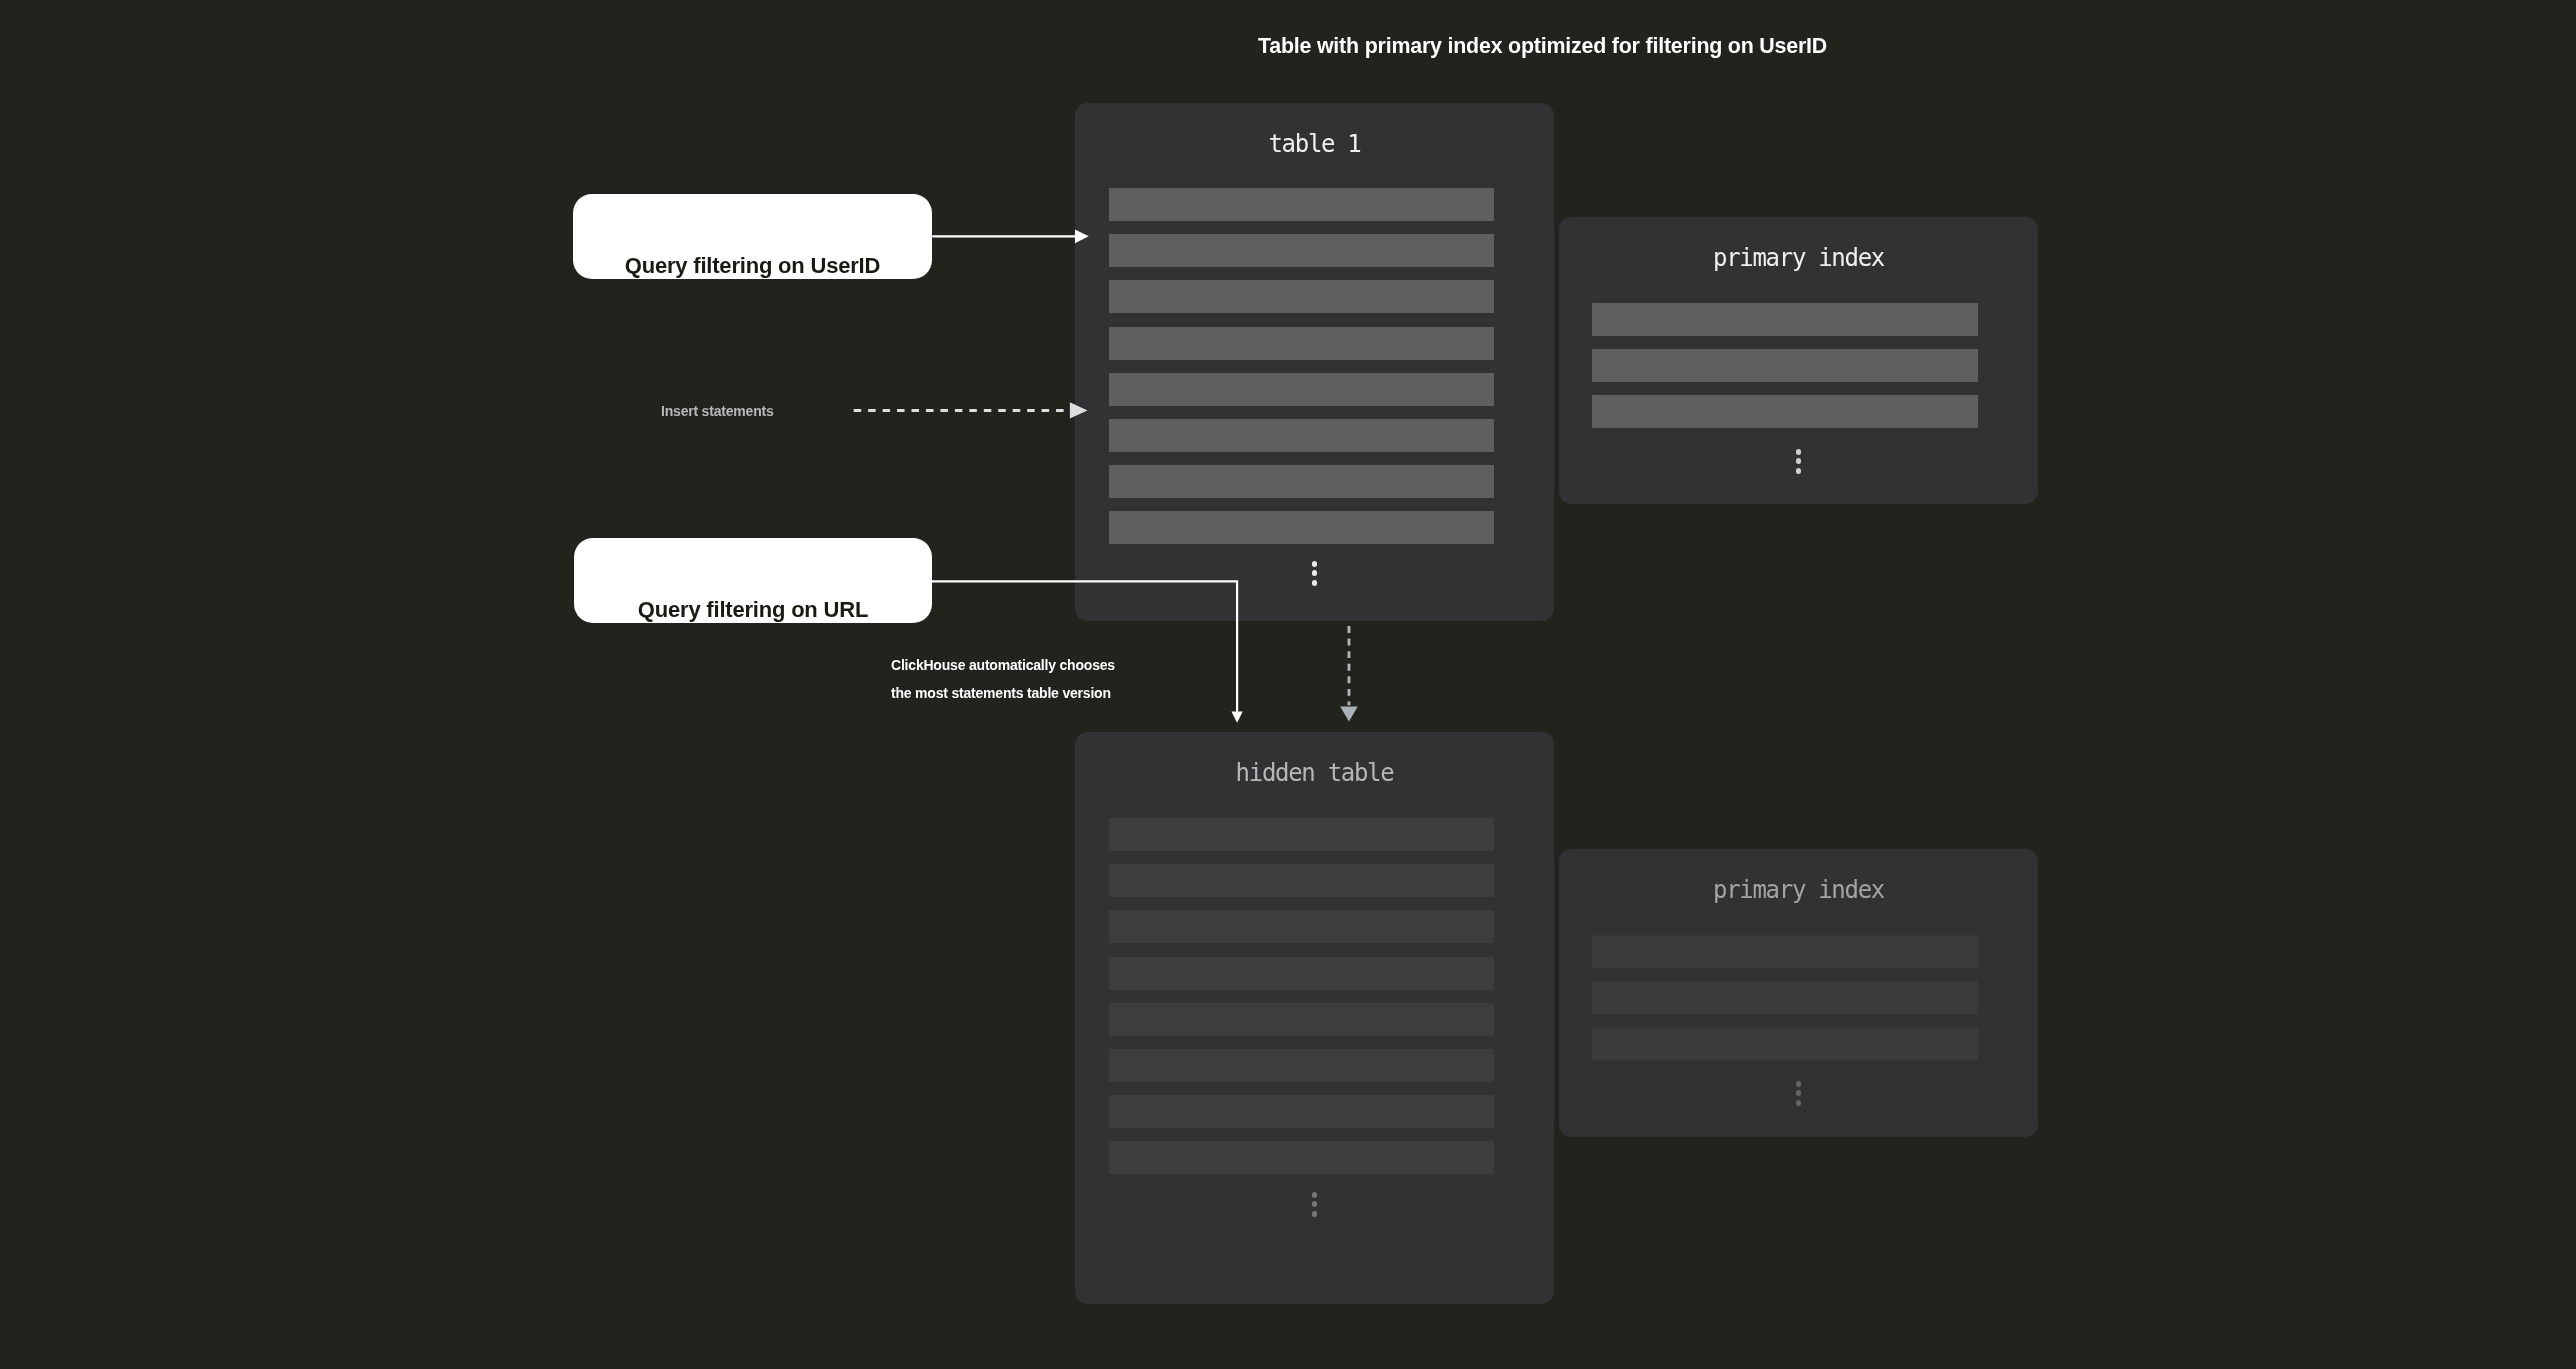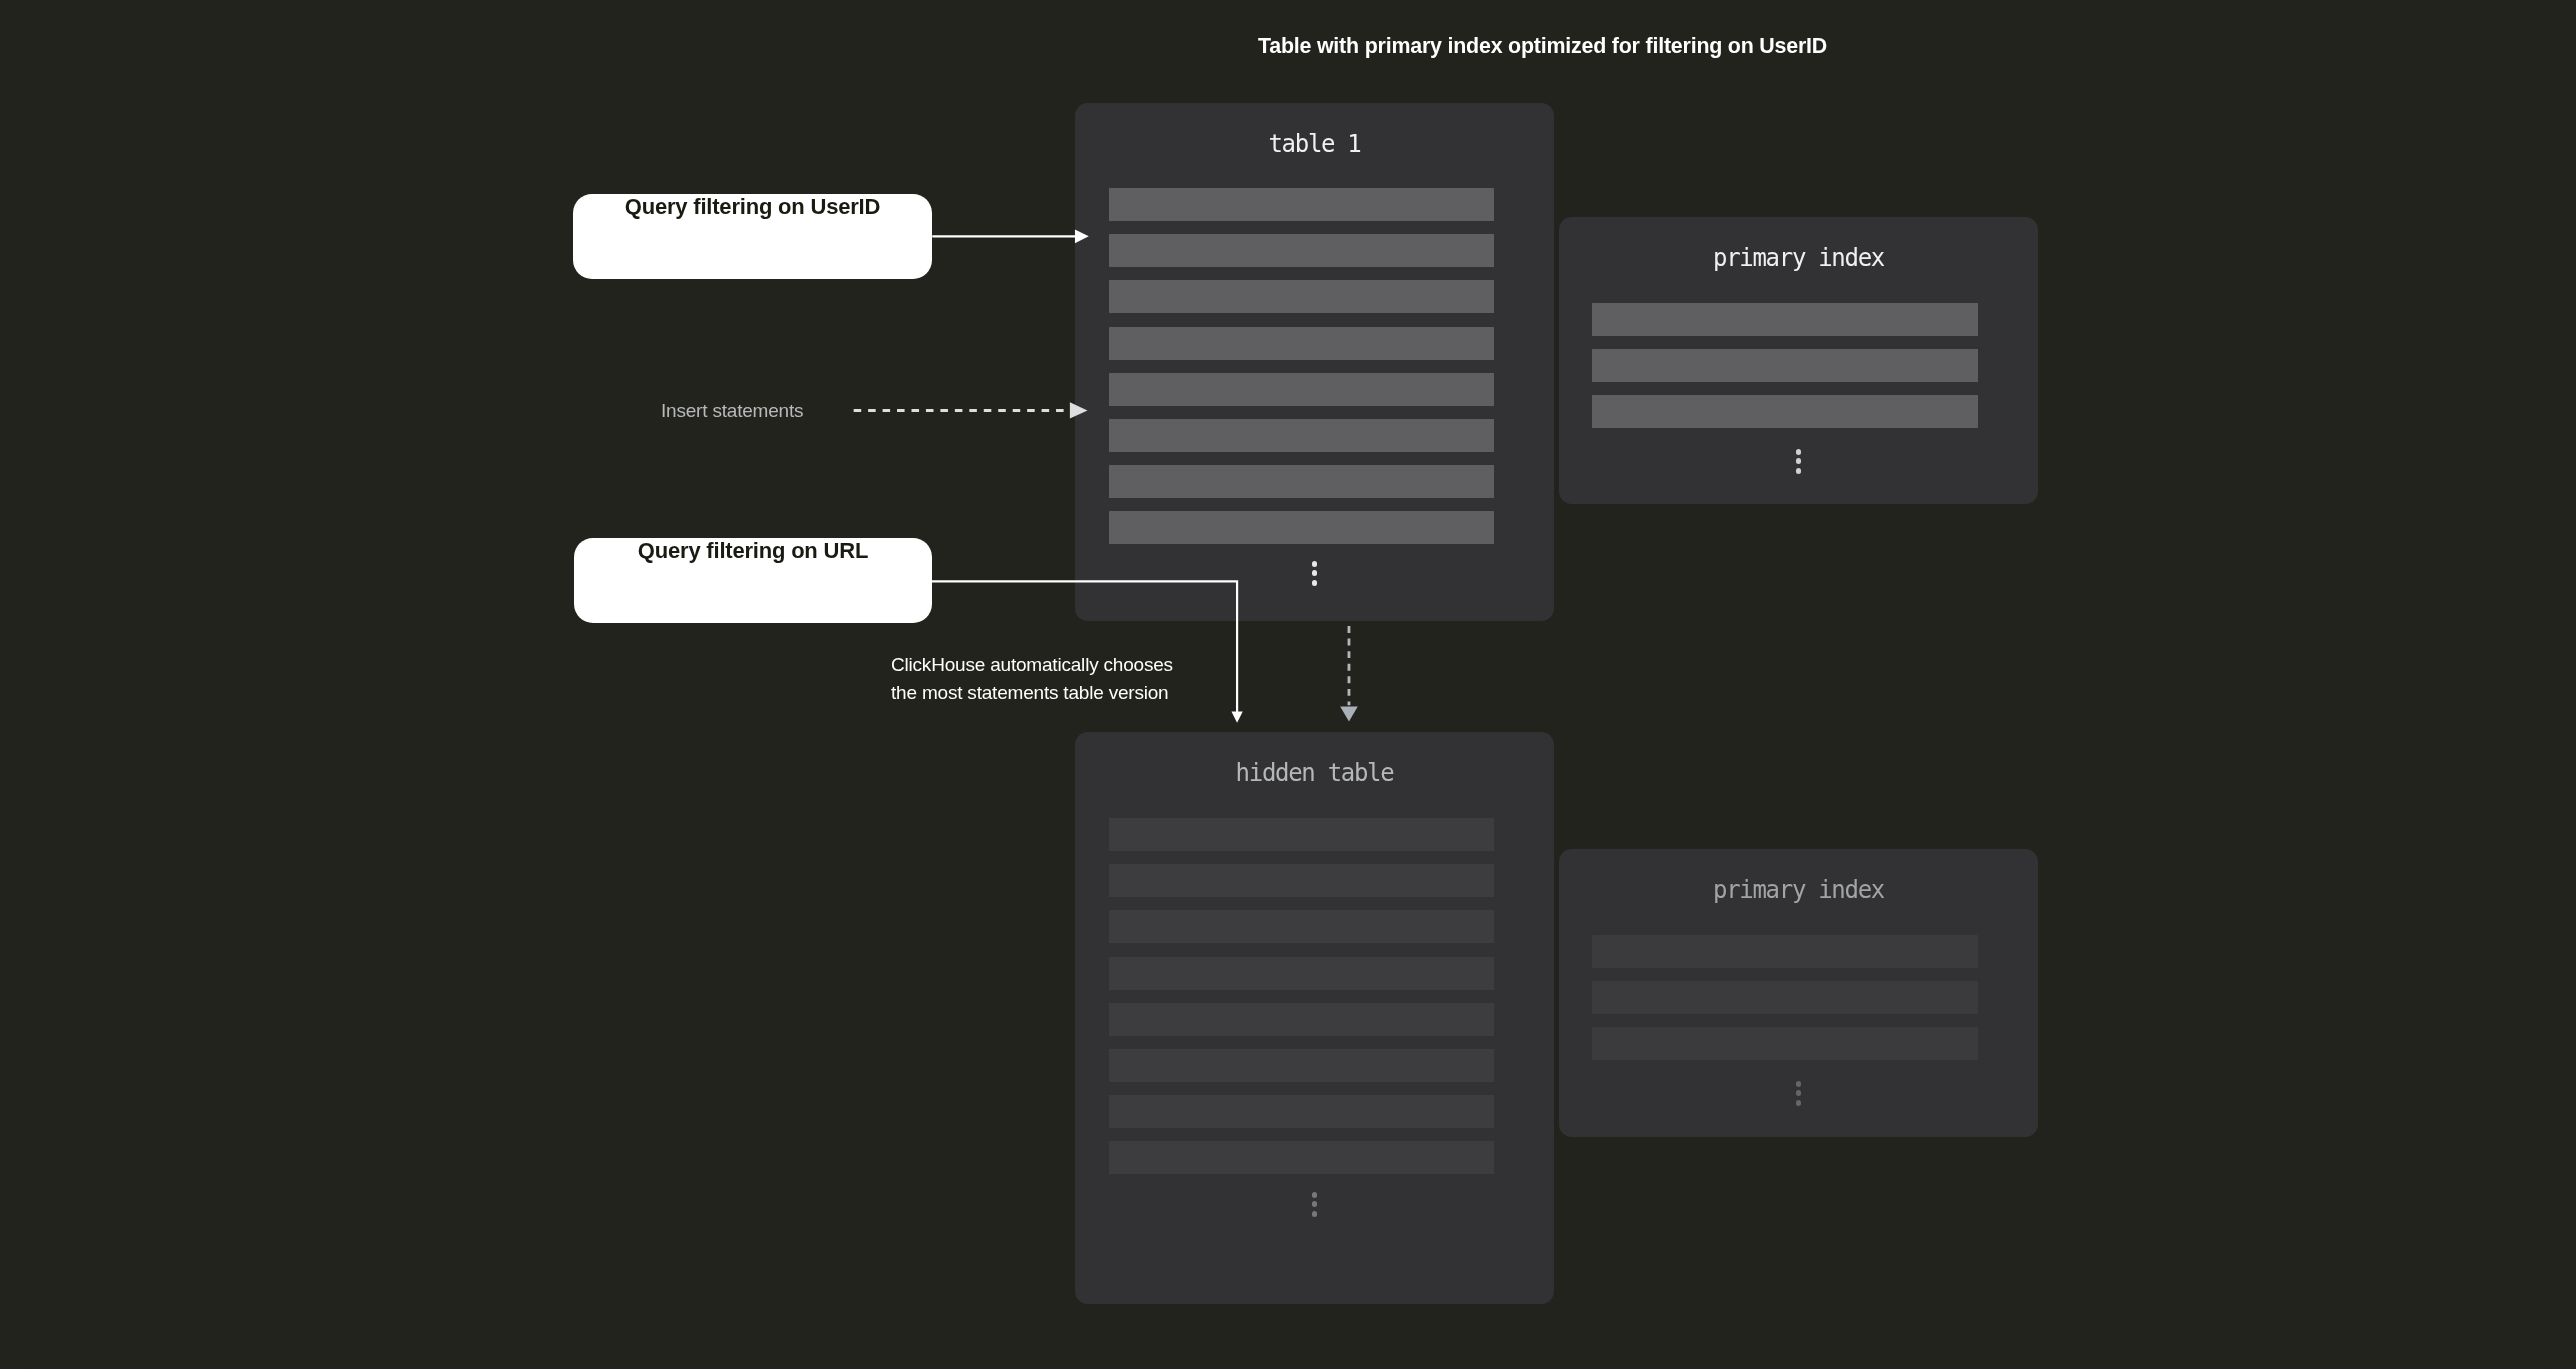--- a/index.html
+++ b/index.html
@@ -25,24 +25,24 @@
   .rows{position:absolute;}
   .bar{height:33px;margin-bottom:13.2px;border-radius:0.6px;}
   .rows-bright .bar{background:var(--row-bright);}
   .rows-dim .bar{background:var(--row-dim);}
   .rows-dim2 .bar{background:var(--row-dim2);}
 
   .dots{position:absolute;left:0;width:100%;display:flex;flex-direction:column;align-items:center;}
   .dots span{display:block;width:5.7px;height:5.7px;border-radius:50%;background:currentColor;margin:1.9px 0;}
 
   .pill{position:absolute;background:var(--white);border-radius:19px;display:flex;
-    align-items:flex-start;justify-content:center;font-size:22px;font-weight:bold;
+    align-items:flex-end;justify-content:center;font-size:22px;font-weight:bold;
     letter-spacing:-0.2px;color:var(--btn-text);}
 
-  .note{position:absolute;font-size:19px;font-weight:normal;letter-spacing:-0.2px;line-height:28px;}
+  .note{position:absolute;font-size:14px;font-weight:bold;letter-spacing:-0.2px;line-height:28px;}
   .note.white{color:var(--white);}
   .note.gray{color:var(--gray-sync);}
   .note.label{color:var(--gray-label);}
 
   svg.arrows{position:absolute;left:0;top:0;pointer-events:none;}
 </style>
 </head>
 <body>
 
 <div class="canvas">

